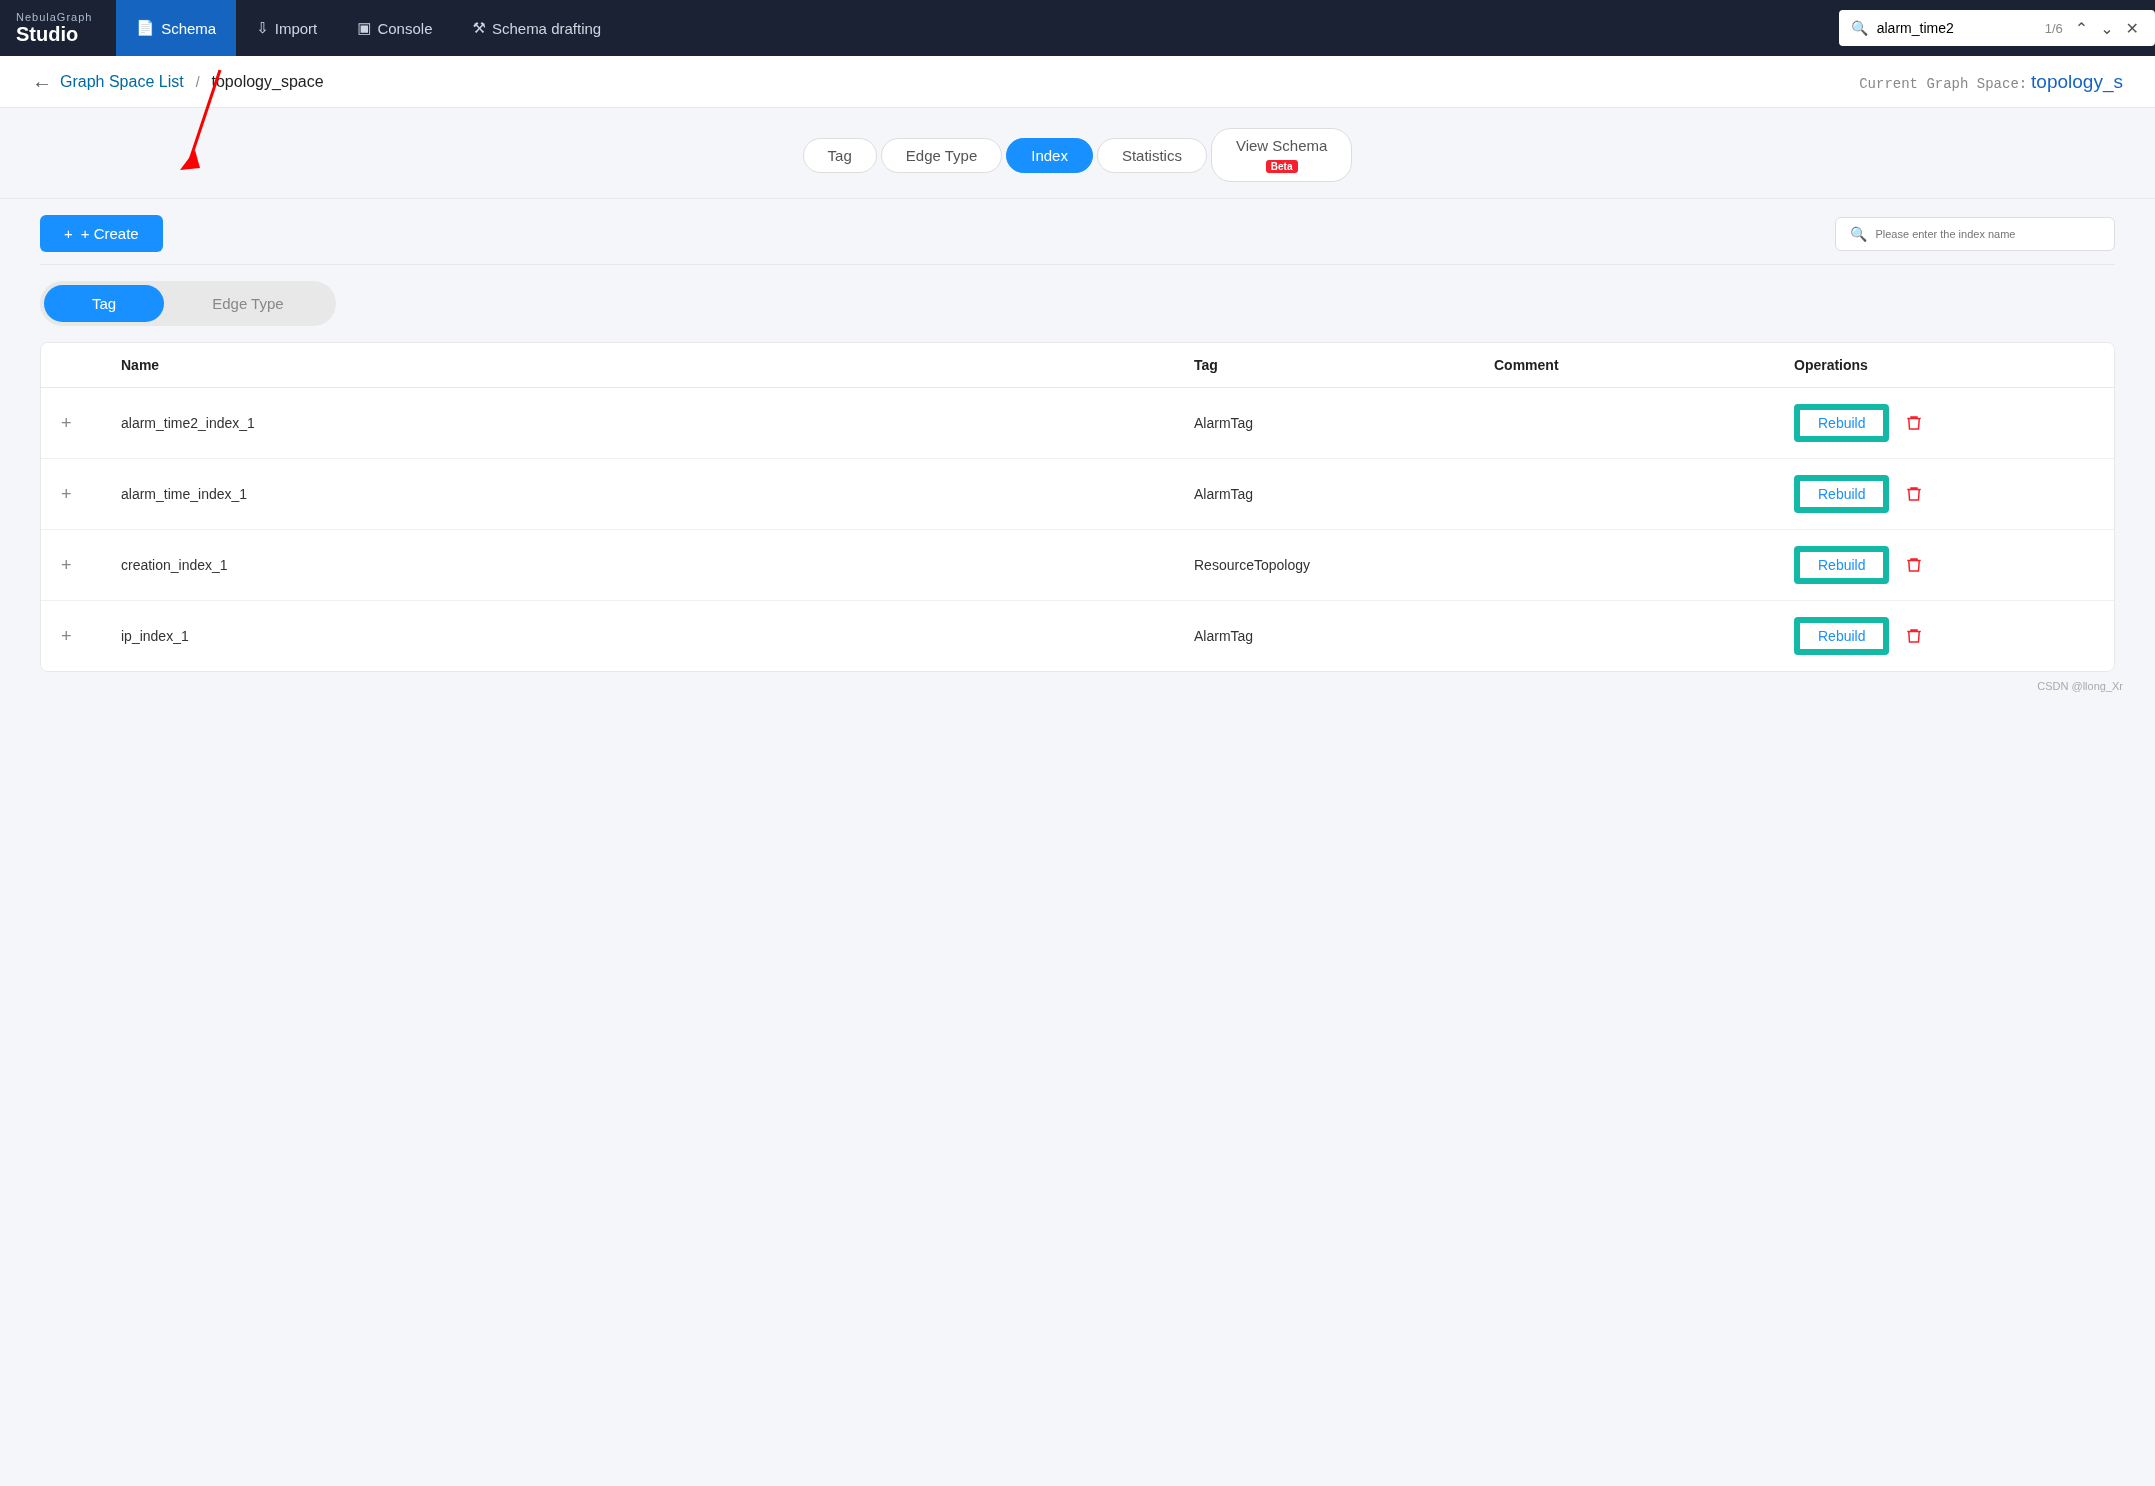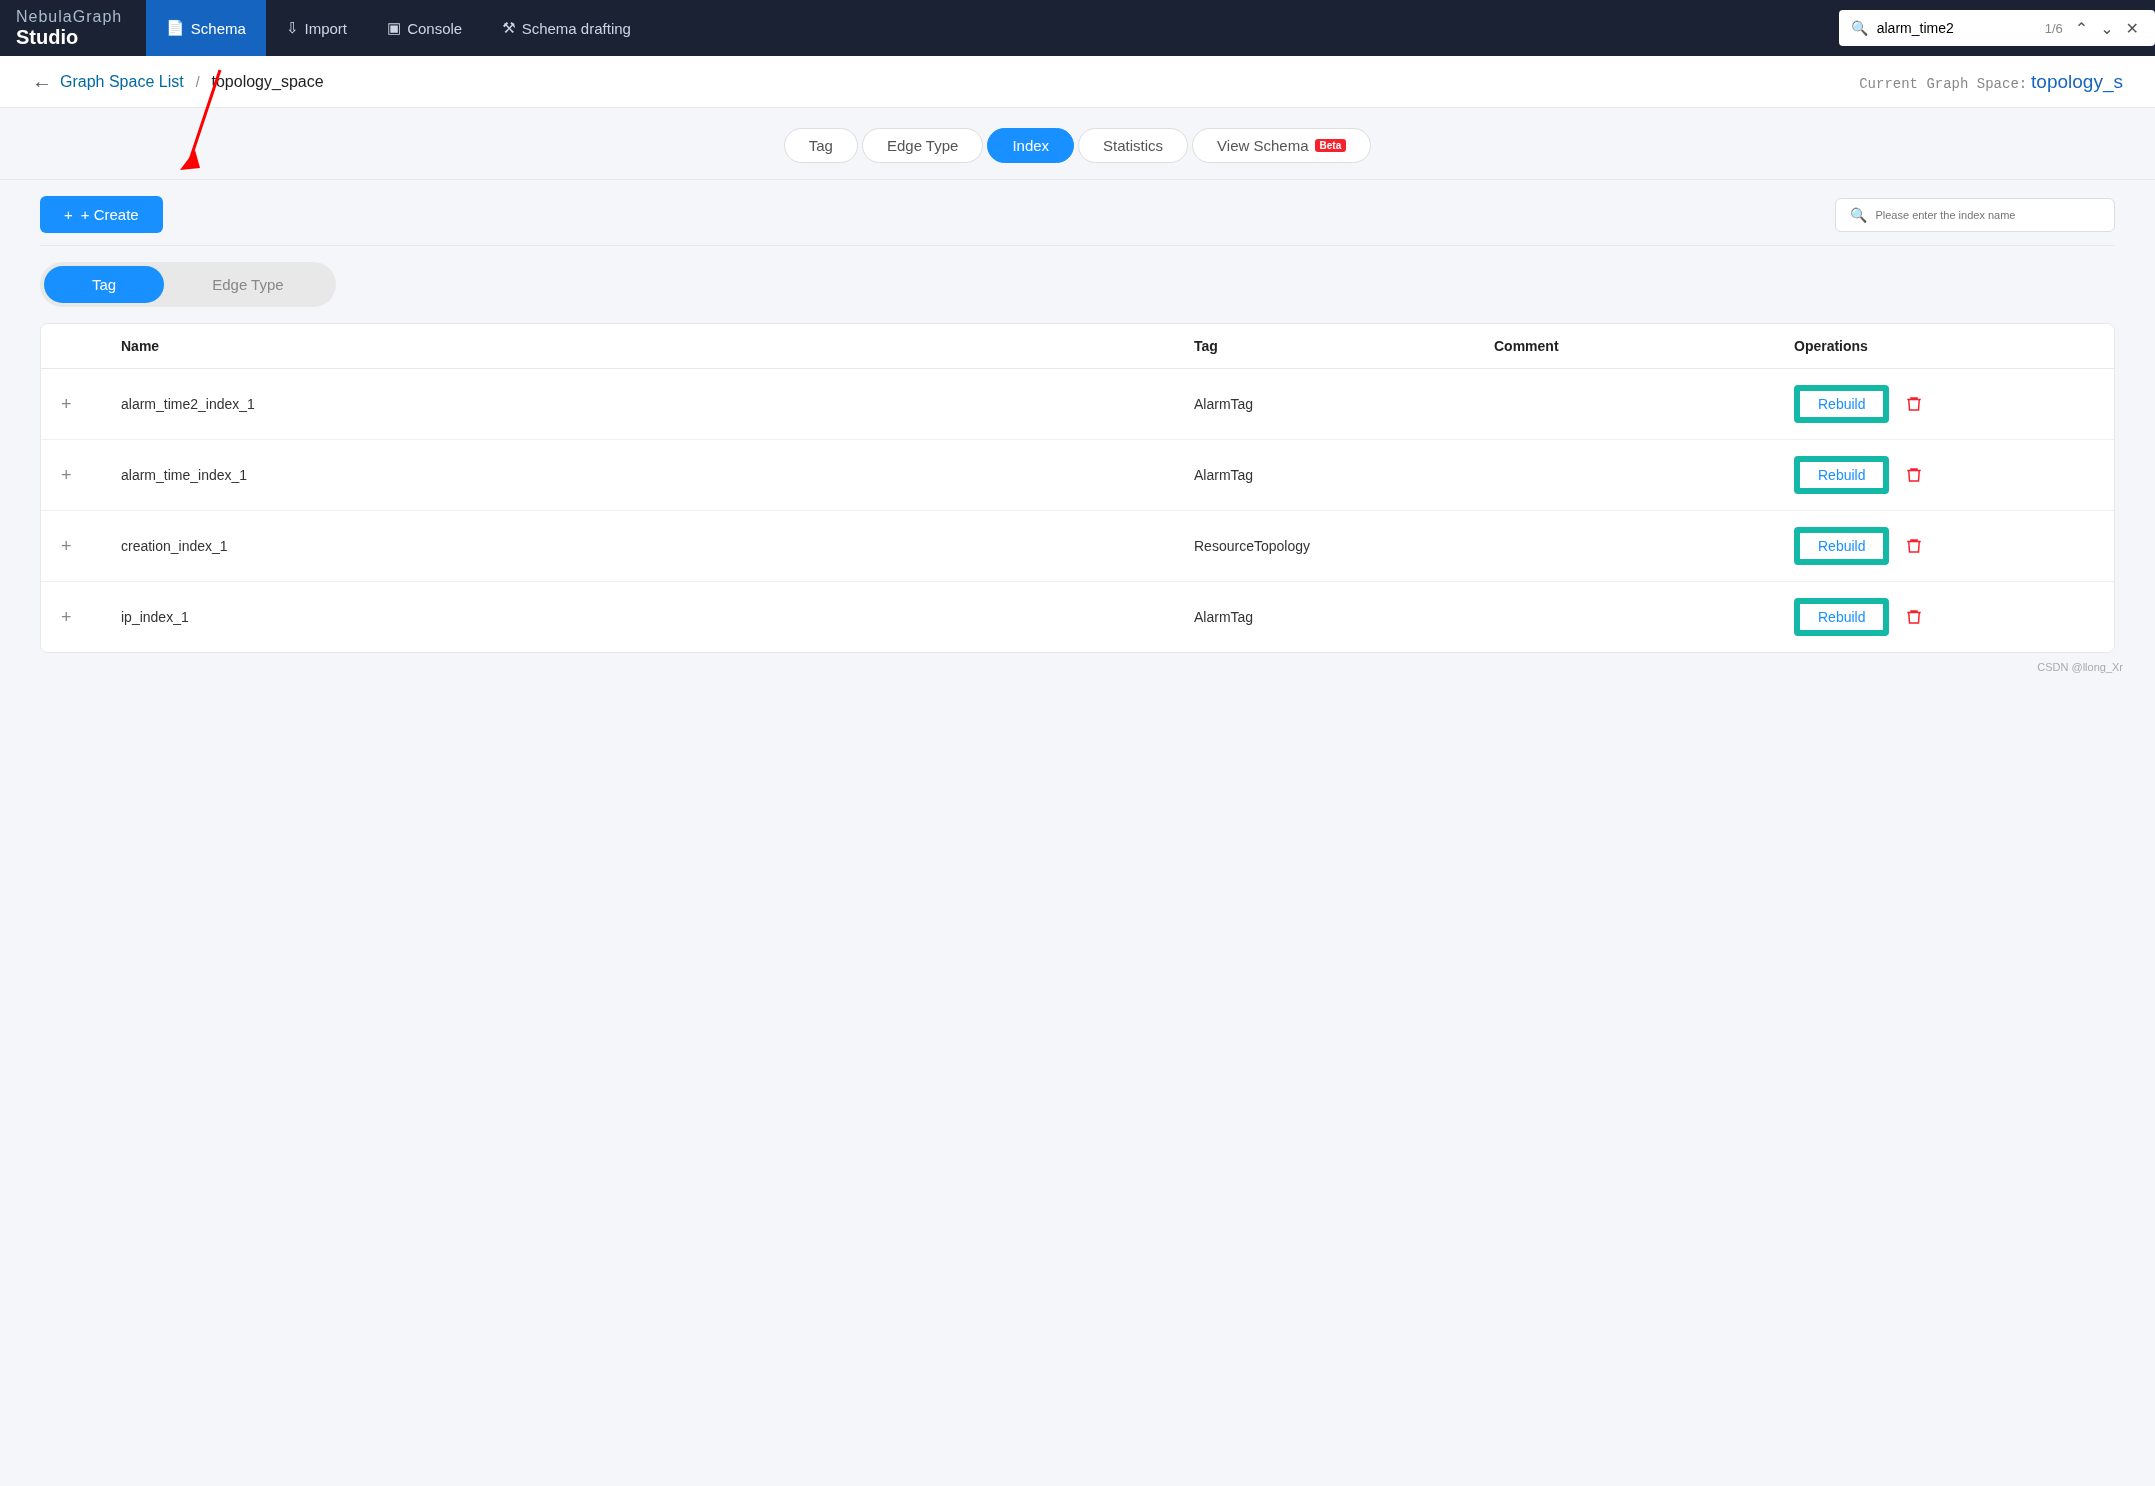--- a/index.html
+++ b/index.html
@@ -12,21 +12,21 @@
       align-items: center;
       height: 56px;
       padding: 0 0 0 16px;
       position: relative;
     }
     .logo {
       display: flex;
       flex-direction: column;
       margin-right: 24px;
     }
-    .logo-nebula { color: #aabbcc; font-size: 16px; letter-spacing: 1px; }
+    .logo-nebula { color: #aabbcc; font-size: 11px; letter-spacing: 1px; }
     .logo-studio { color: #fff; font-size: 20px; font-weight: bold; }
     .nav-item {
       display: flex;
       align-items: center;
       gap: 6px;
       color: #ccd6e0;
       padding: 0 20px;
       height: 56px;
       cursor: pointer;
       font-size: 15px;
@@ -98,20 +98,21 @@
     }
     .tab-btn.active {
       background: #1890ff;
       color: #fff;
       border-color: #1890ff;
     }
     .tab-beta {
       display: flex;
       align-items: center;
       gap: 6px;
+      flex-direction: column;
     }
     .beta-badge {
       background: #f5222d;
       color: #fff;
       font-size: 10px;
       padding: 1px 5px;
       border-radius: 3px;
       font-weight: bold;
     }
 

